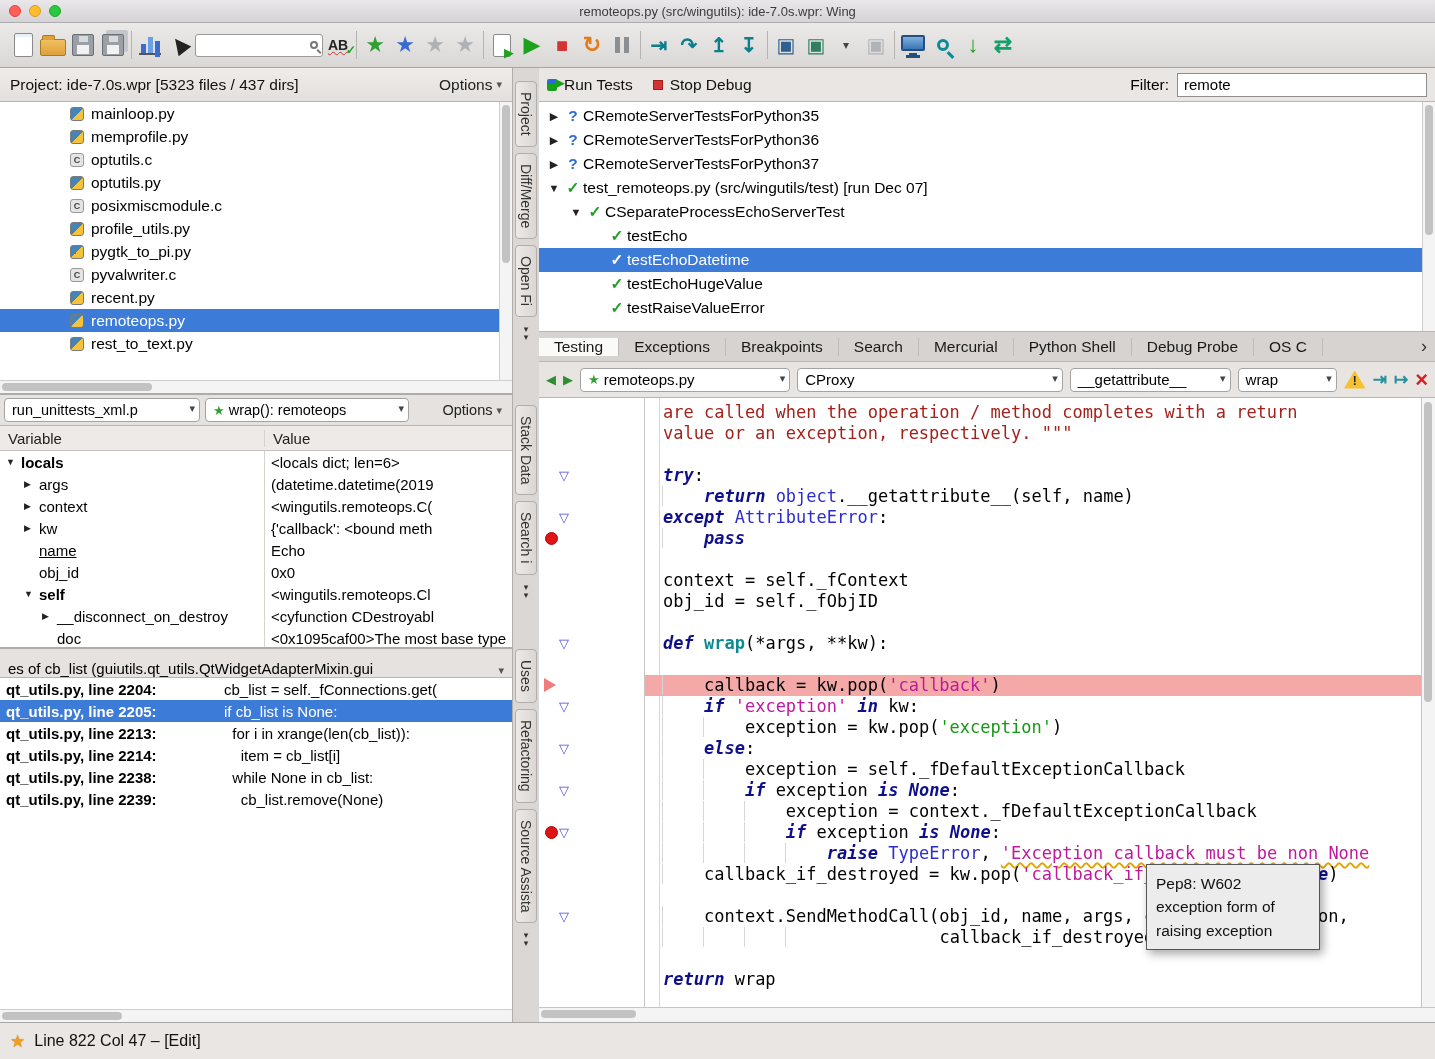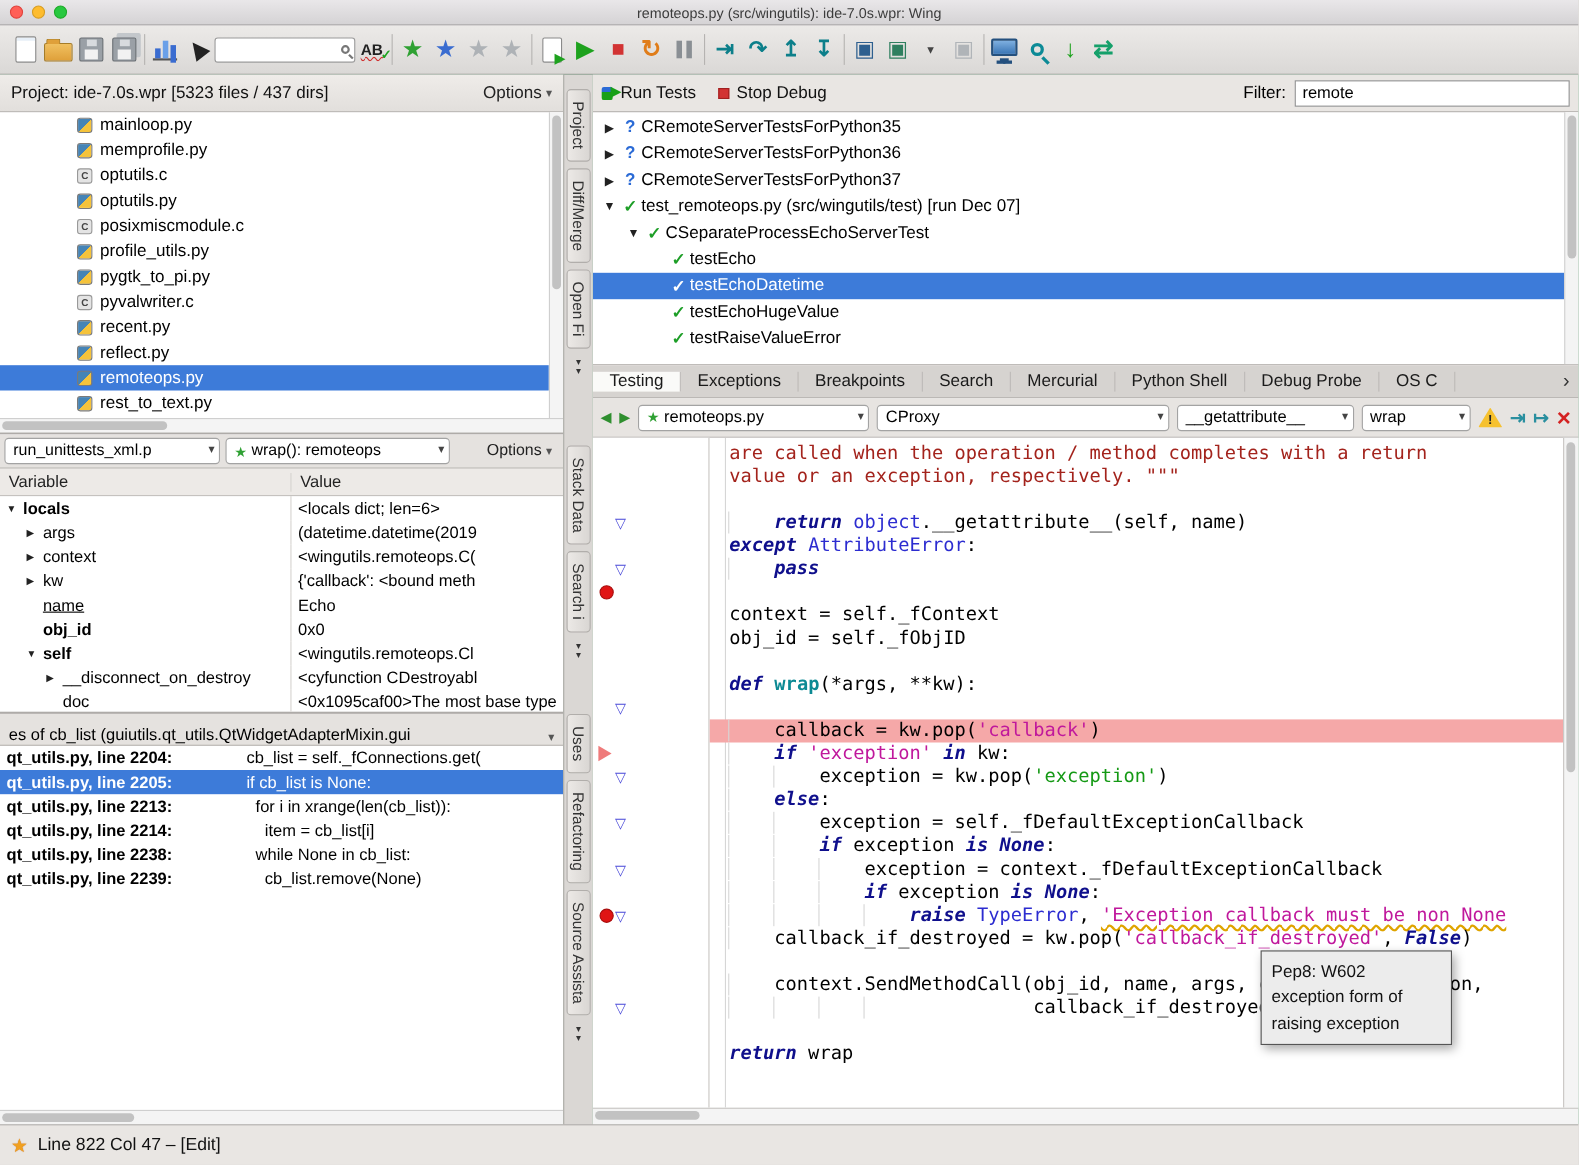--- a/index.html
+++ b/index.html
@@ -40,21 +40,21 @@
   .ic-runfile{width:18px;height:23px;background:#fff;border:1px solid #8a8a8a;border-radius:2px;position:relative}
   .ic-runfile::after{content:"▶";position:absolute;right:-4px;bottom:-4px;color:#1ea21e;font-size:13px}
   .ic-spell{font-weight:bold;font-size:14px;color:#222;text-decoration:underline wavy #d03030 1px;position:relative}
   .ic-spell::after{content:"✓";color:#1ea21e;font-size:12px;position:absolute;right:-8px;bottom:-4px;text-decoration:none}
   .tb-search{display:flex;align-items:center;background:#fff;border:1px solid #9a9a9a;border-radius:3px;height:23px;width:128px;padding:0 4px;flex:0 0 auto}
   .tb-search input{border:none;outline:none;flex:1;min-width:0;font-size:13px;font-family:"Liberation Sans",sans-serif}
   .tb-search .mini-mag{width:8px;height:8px;border:2px solid #777;border-radius:50%;position:relative;flex:0 0 auto}
   .tb-search .mini-mag::after{content:"";position:absolute;width:2px;height:5px;background:#777;left:6px;top:6px;transform:rotate(-45deg)}
 
   
-  .main{flex:1;display:flex;background:#15803d;min-height:0}
+  .main{flex:1;display:flex;background:#5eead4;min-height:0}
   .leftcol{width:539px;flex:0 0 539px;display:flex}
   .panels{width:512px;flex:0 0 512px;display:flex;flex-direction:column;gap:2px;background:#aeaba8;min-height:0}
   .strip{width:27px;flex:0 0 27px;background:#dad7d4;border-left:1px solid #b0adaa;position:relative}
   .strip-group{position:absolute;left:1px;right:1px;display:flex;flex-direction:column;align-items:center}
   #vg1{top:10px}#vg2{top:334px}#vg3{top:578px}
   .vtab{writing-mode:vertical-rl;background:linear-gradient(90deg,#ece9e6,#d9d6d3);border:1px solid #b1aeab;border-radius:4px;padding:10px 2px;margin:3px 0;font-size:14px;color:#333;width:22px;text-align:center;white-space:nowrap}
   .strip-arrows{display:flex;flex-direction:column;line-height:8px;font-size:9px;color:#333;margin-top:5px}
 
   
   .phead{height:34px;flex:0 0 34px;background:linear-gradient(#efece9,#e2dfdc);border-bottom:1px solid #b8b5b2;display:flex;align-items:center;padding:0 10px;font-size:15.5px;color:#111;white-space:nowrap;overflow:hidden}
@@ -316,24 +316,20 @@
                 <span class="p-label">pygtk_to_pi.py</span>
               </div>
               <div class="p-row">
                 <span class="ficon f-c">C</span>
                 <span class="p-label">pyvalwriter.c</span>
               </div>
               <div class="p-row">
                 <span class="ficon f-py"></span>
                 <span class="p-label">recent.py</span>
               </div>
-              <div class="p-row">
-                <span class="ficon f-py"></span>
-                <span class="p-label">reflect.py</span>
-              </div>
               <div class="p-row sel">
                 <span class="ficon f-py"></span>
                 <span class="p-label">remoteops.py</span>
               </div>
               <div class="p-row">
                 <span class="ficon f-py"></span>
                 <span class="p-label">rest_to_text.py</span>
               </div>
             </div>
           <div class="vscroll">
@@ -394,21 +390,21 @@
                 <div class="s-val">{'callback': &lt;bound meth</div>
               </div>
               <div class="srow">
                 <div class="s-name" style="padding-left: 24px; text-decoration: underline;">
                   <span class="s-arrow"></span>
                   <span class="s-nm">name</span>
                 </div>
                 <div class="s-val">Echo</div>
               </div>
               <div class="srow">
-                <div class="s-name" style="padding-left: 24px; font-weight: bold;">
+                <div class="s-name" style="padding-left: 24px;">
                   <span class="s-arrow"></span>
                   <span class="s-nm">obj_id</span>
                 </div>
                 <div class="s-val">0x0</div>
               </div>
               <div class="srow">
                 <div class="s-name" style="padding-left: 24px;">
                   <span class="s-arrow">▼</span>
                   <span class="s-nm b">self</span>
                 </div>
@@ -615,20 +611,21 @@
           <div class="g-tri" style="top: 382px;">▽</div>
           <div class="g-dot" style="top: 428px;"></div>
           <div class="g-tri" style="top: 424px;">▽</div>
           <div class="g-tri" style="top: 508px;">▽</div>
         </div>
       <div class="codewrap">
         <div class="baseguide"></div>
       <div class="cl"><span class="tk-d">are called when the operation / method completes with a return</span></div>
           <div class="cl"><span class="tk-d">value or an exception, respectively. """</span></div>
           <div class="cl"></div>
+          <div class="cl"><span class="tk-k">try</span><span class="tk-t">:</span></div>
           <div class="cl"><span class="ig">    </span><span class="tk-k">return</span><span class="tk-t"> </span><span class="tk-b">object</span><span class="tk-t">.__getattribute__(self, name)</span></div>
           <div class="cl"><span class="tk-k">except</span><span class="tk-t"> </span><span class="tk-b">AttributeError</span><span class="tk-t">:</span></div>
           <div class="cl"><span class="ig">    </span><span class="tk-k">pass</span></div>
           <div class="cl"></div>
           <div class="cl"><span class="tk-t">context = self._fContext</span></div>
           <div class="cl"><span class="tk-t">obj_id = self._fObjID</span></div>
           <div class="cl"></div>
           <div class="cl"><span class="tk-k">def</span><span class="tk-t"> </span><span class="tk-f">wrap</span><span class="tk-t">(*args, **kw):</span></div>
           <div class="cl"></div>
           <div class="cl hl"><span class="ig">    </span><span class="tk-t">callback = kw.pop(</span><span class="tk-s">'callback'</span><span class="tk-t">)</span></div>

